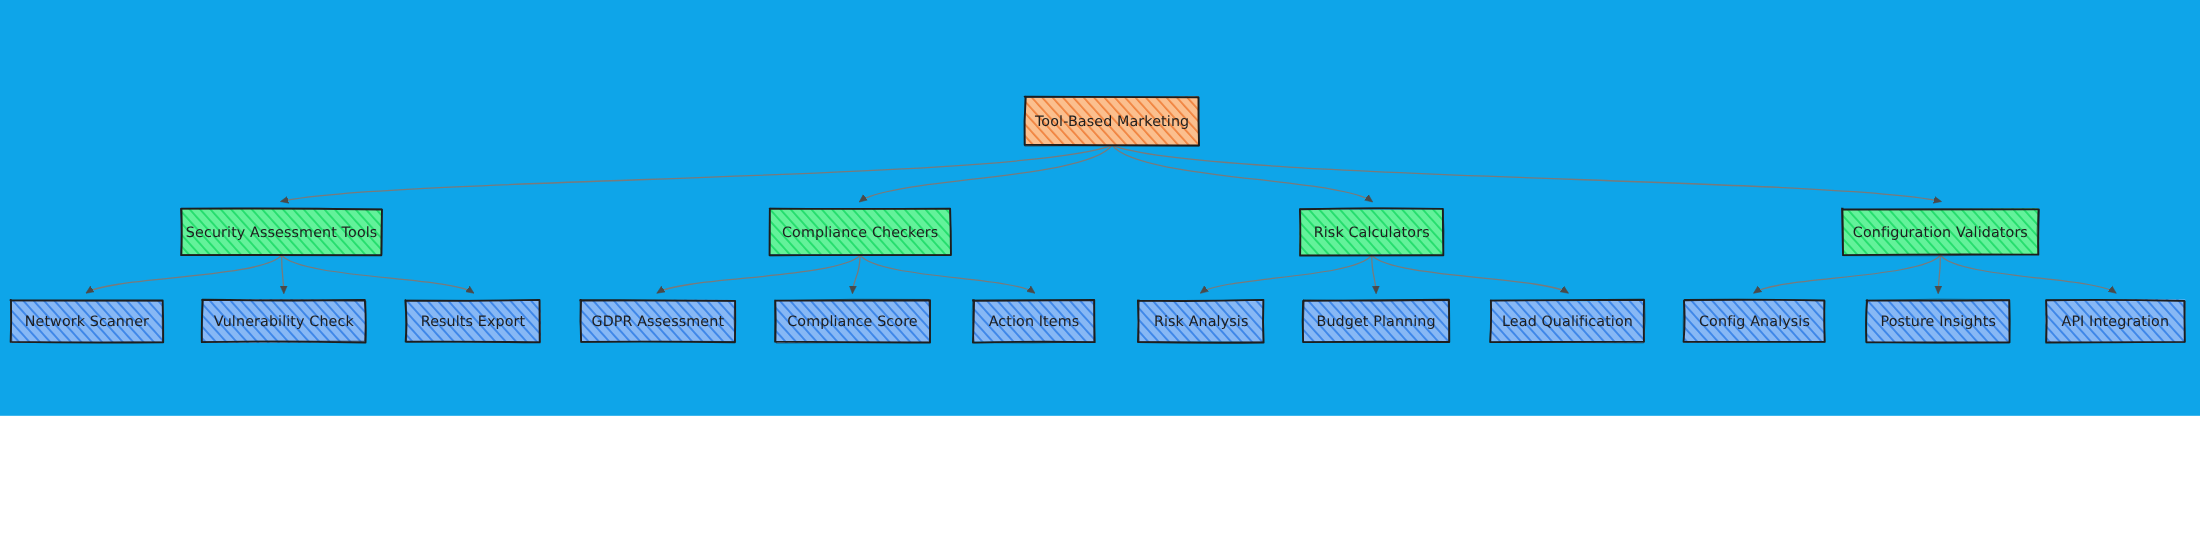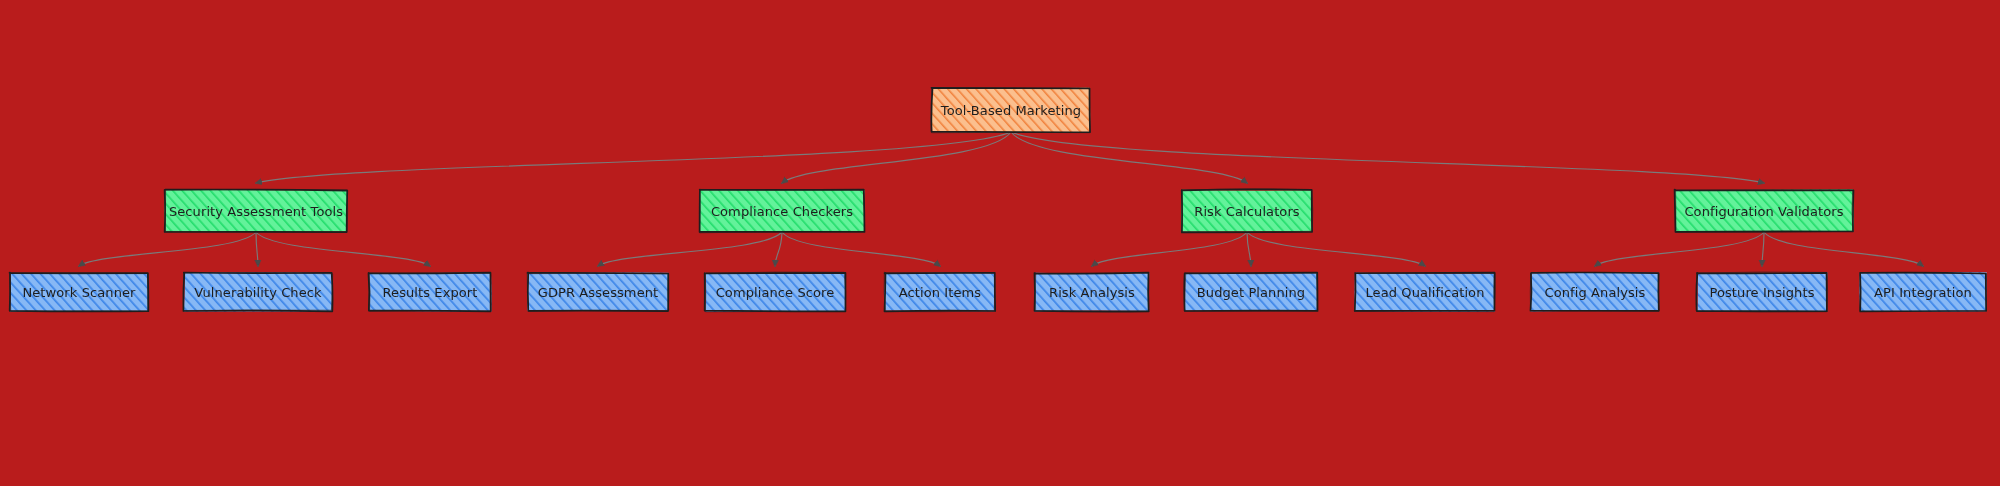--- a/index.html
+++ b/index.html
@@ -9,22 +9,22 @@
   }
   body {
     width: 2000px;
     height: 494px;
     overflow: hidden;
     font-family: "DejaVu Sans", sans-serif;
   }
   #diagram-root {
     position: relative;
     width: 2000px;
-    height: 486px;
-    background: #b91c1c;
+    height: 378px;
+    background: #0ea5e9;
   }
   svg#tree-svg {
     position: absolute;
     top: 0;
     left: 0;
     width: 2000px;
     height: 494px;
     display: block;
   }
   .node-label {

